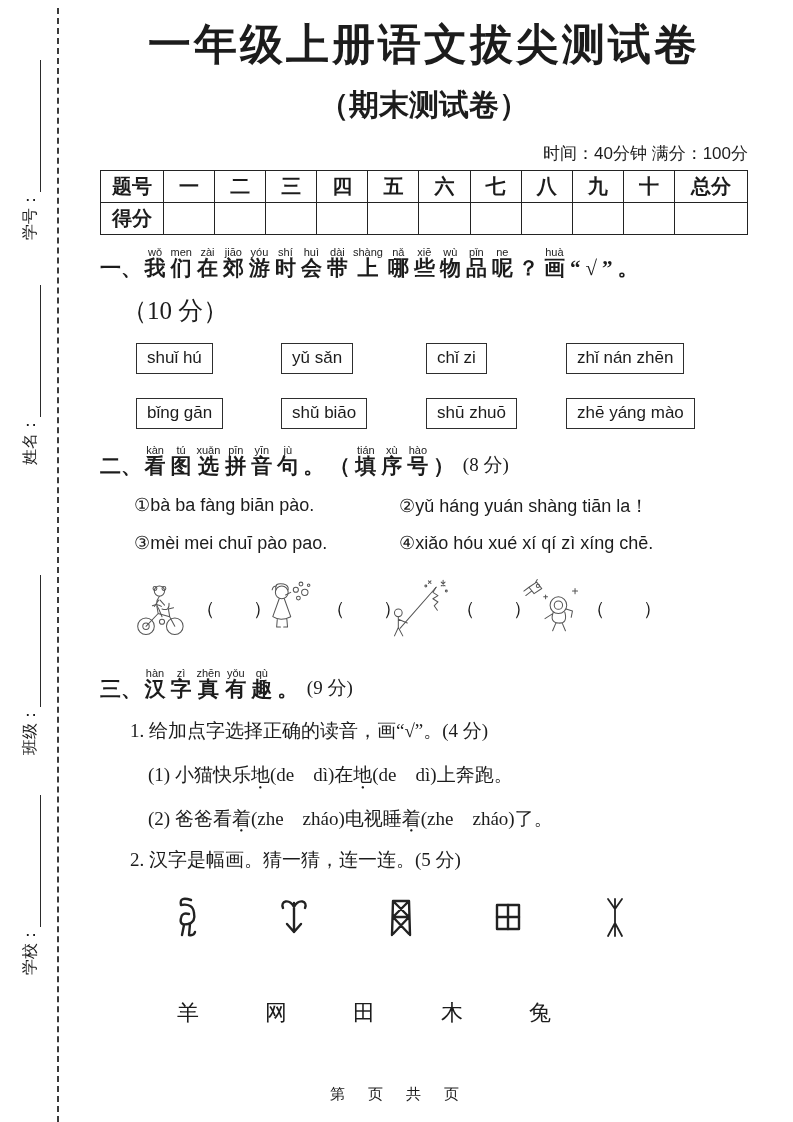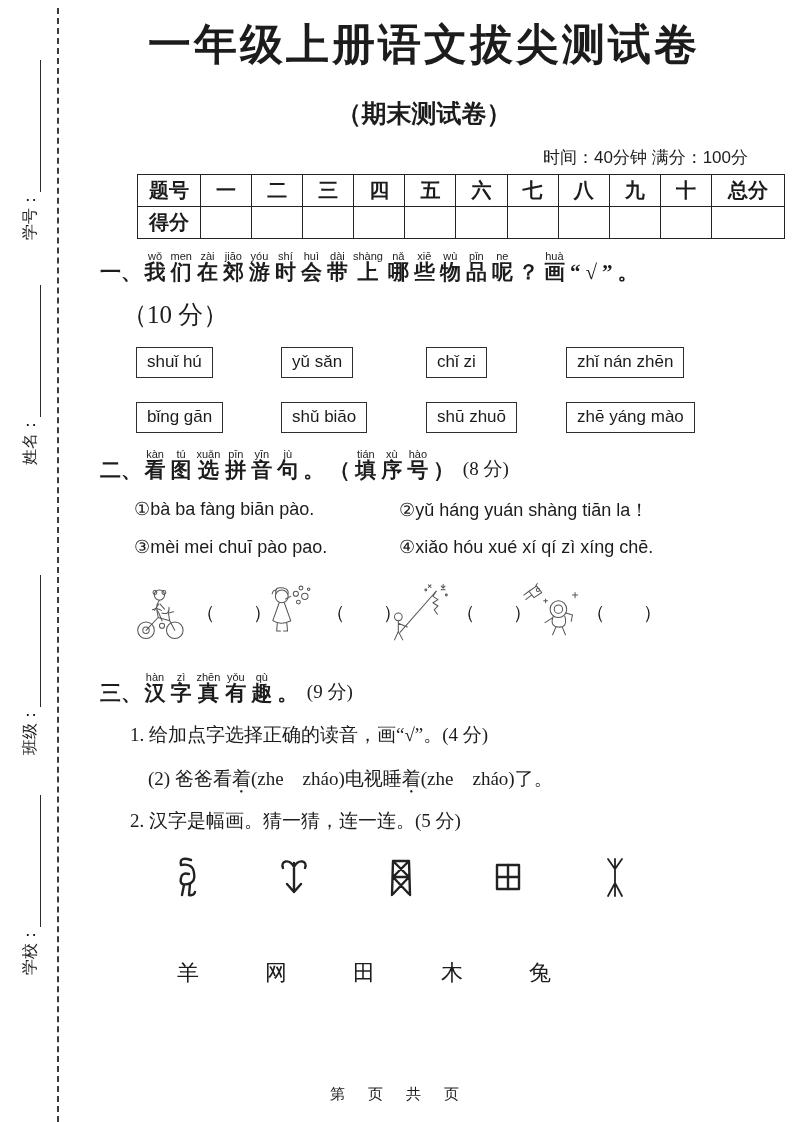--- a/index.html
+++ b/index.html
@@ -26,28 +26,28 @@
   .mf-name{margin-left:110px;}
   .mf-number{margin-left:45px;}
 
   .content{position:absolute;left:100px;top:20px;width:648px;}
 
   .title{
     text-align:center;font-size:43px;font-weight:bold;letter-spacing:3px;
     font-family:"Liberation Sans",sans-serif;line-height:1.15;
   }
   .subtitle{
-    text-align:center;font-size:25px;font-weight:bold;margin-top:28px;
+    text-align:center;font-size:30px;font-weight:bold;margin-top:16px;
     font-family:Liberation Mono, monospace;
   }
   .meta{
     text-align:right;font-size:17px;margin-top:16px;margin-bottom:5px;
     font-family:"Liberation Sans",sans-serif;
   }
-  table.score{border-collapse:collapse;width:648px;table-layout:fixed;margin-left:37px;}
+  table.score{border-collapse:collapse;width:648px;table-layout:fixed;}
   table.score td{
     border:1.6px solid #232323;text-align:center;vertical-align:middle;
     font-size:20px;font-weight:bold;height:31px;padding:0;
   }
   td.c-first{width:62px;} td.c-last{width:72px;}
 
   .qhead{display:flex;align-items:flex-end;margin-top:12px;}
   .qprefix{font-size:21px;font-weight:bold;line-height:1;margin-bottom:3px;white-space:nowrap;}
   .rubyline ruby{
     font-size:21px;font-weight:bold;margin:0 2.5px;
@@ -247,20 +247,21 @@
       </span>
     </div>
 
     <div class="qhead" style="margin-top:16px;">
       <span class="qprefix">三、</span>
       <span class="rubyline"><ruby>汉<rt>hàn</rt></ruby><ruby>字<rt>zì</rt></ruby><ruby>真<rt>zhēn</rt></ruby><ruby>有<rt>yǒu</rt></ruby><ruby>趣<rt>qù</rt></ruby><ruby>。<rt></rt></ruby></span>
       <span class="qscore">(9 分)</span>
     </div>
 
     <div class="subline">1. 给加点字选择正确的读音，画“√”。(4 分)</div>
+    <div class="subline2"><span>(1) 小猫快乐</span><span class="dotchar">地</span><span>(de　dì)在</span><span class="dotchar">地</span><span>(de　dì)上奔跑。</span></div>
     <div class="subline2"><span>(2) 爸爸看</span><span class="dotchar">着</span><span>(zhe　zháo)电视睡</span><span class="dotchar">着</span><span>(zhe　zháo)了。</span></div>
     <div class="subline">2. 汉字是幅画。猜一猜，连一连。(5 分)</div>
 
     <div class="picto-row">
       <svg class="glyph" width="40" height="44" viewBox="0 0 40 44">
         <path d="M24,4 Q12,0 14,9 M14,9 Q26,7 27,17 Q29,26 21,28 M21,28 Q12,30 14,22 Q15,16 22,18 M17,29 L15,39 M23,28 L22,39 M22,39 q5,1 6,-3"></path>
       </svg>
       <svg class="glyph" width="40" height="44" viewBox="0 0 40 44">
         <path d="M20,7 L20,36 M20,11 C15,2 6,5 9,12 M20,11 C25,2 34,5 31,12 M13,28 L20,36 L27,28"></path>
       </svg>

